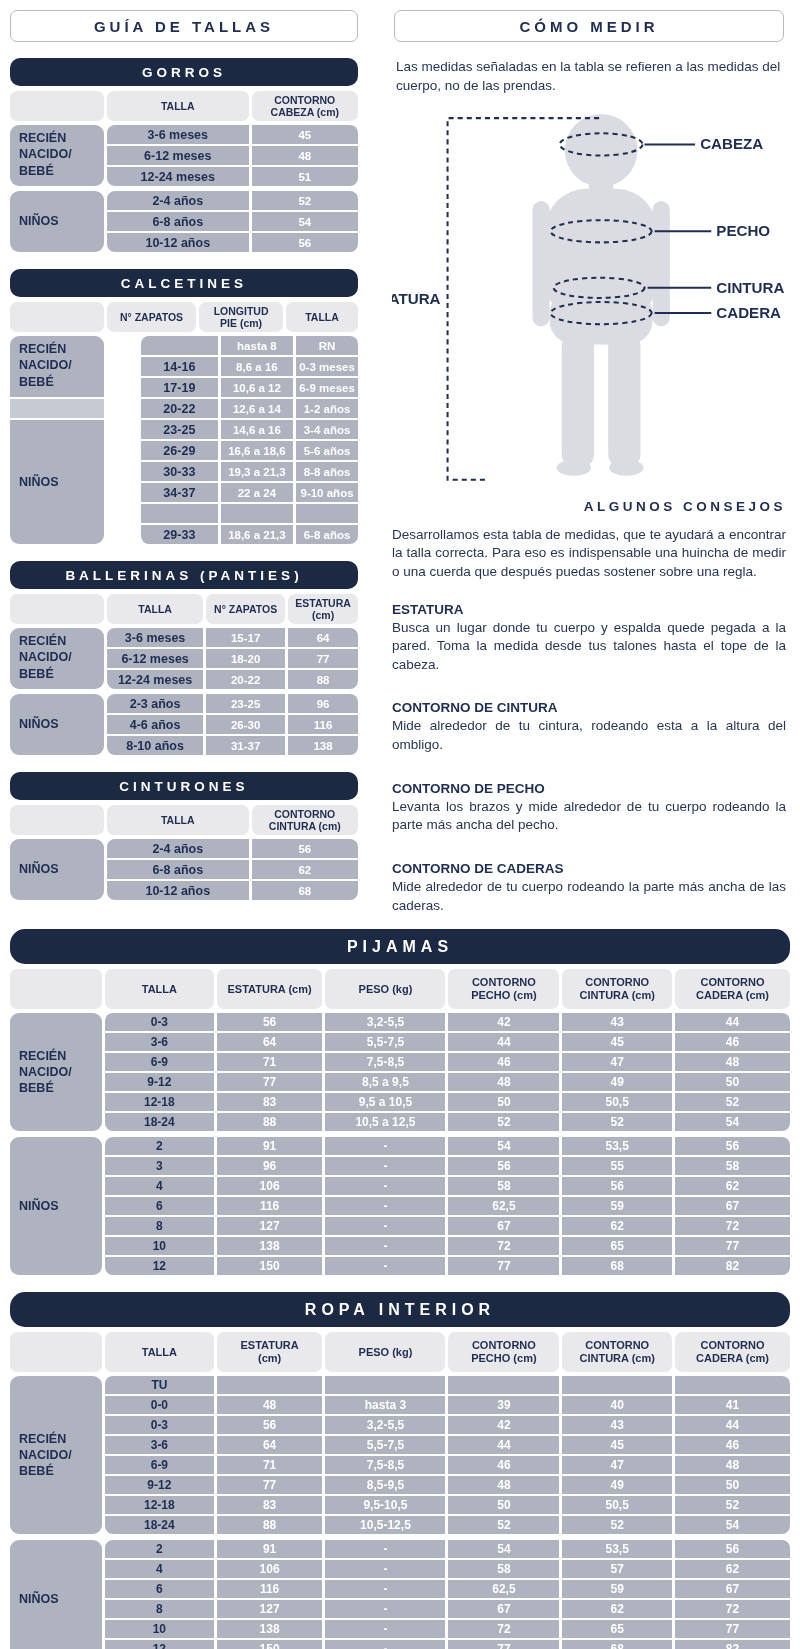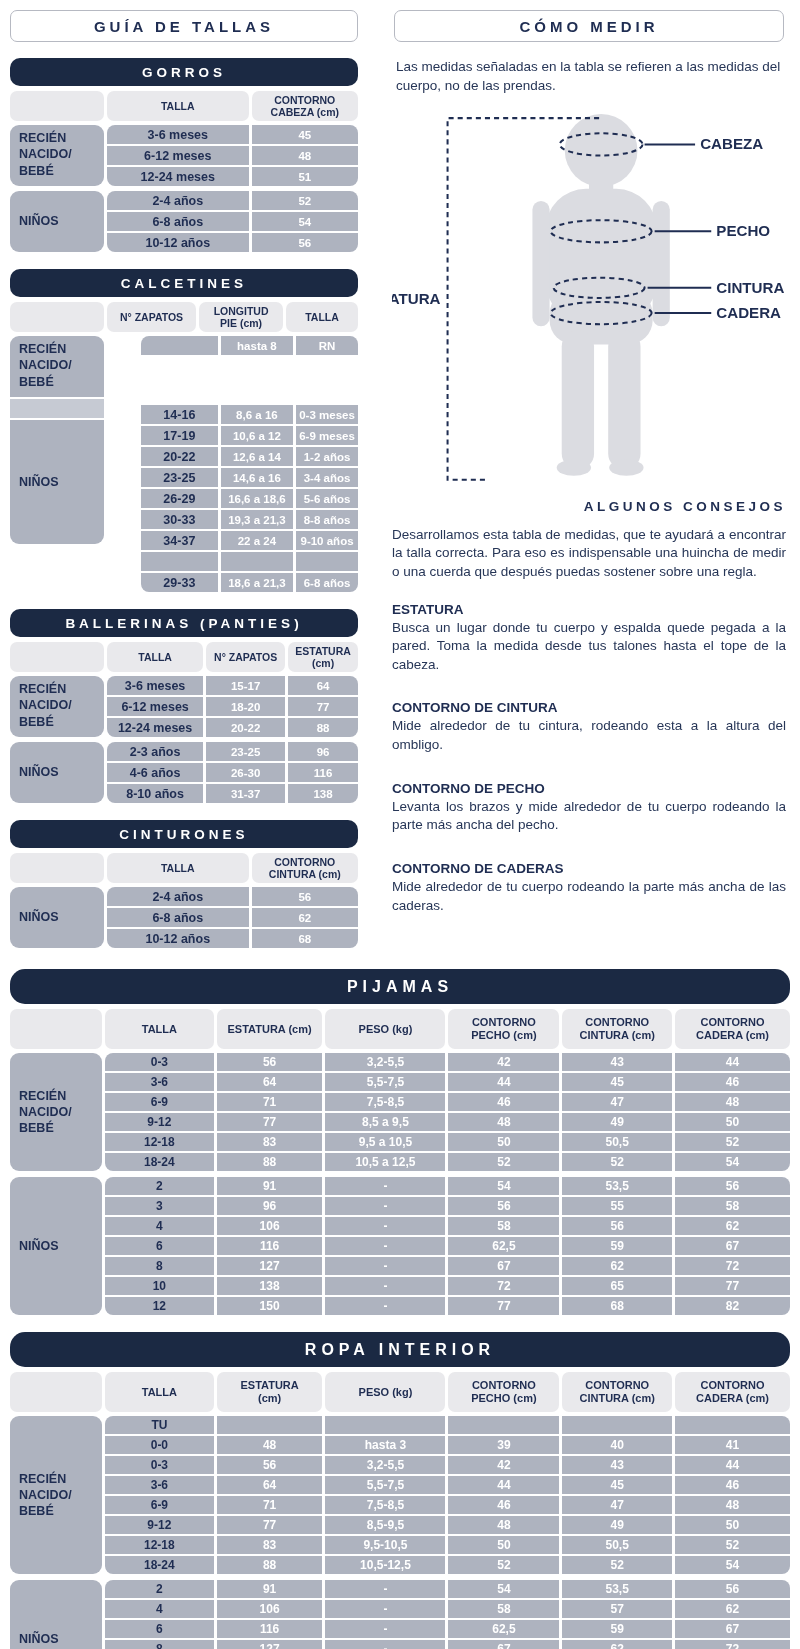--- a/index.html
+++ b/index.html
@@ -195,21 +195,21 @@
               <div class="seg divider" style="height: 19px;"></div>
               <div class="seg vcenter" style="height: 124px;">NIÑOS</div>
             </div>
             <div class="rowscol" style="gap: 2px; padding-left: 34px;">
               <div class="band">
                 <div class="row" style="grid-template-columns: 88fr 83fr 71fr;">
                   <div class="cell first"></div>
                   <div class="cell">hasta 8</div>
                   <div class="cell">RN</div>
                 </div>
-                <div class="row" style="grid-template-columns: 88fr 83fr 71fr; margin-top: 48px;">
+                <div class="row" style="grid-template-columns: 88fr 83fr 71fr;">
                   <div class="cell first">14-16</div>
                   <div class="cell">8,6 a 16</div>
                   <div class="cell">0-3 meses</div>
                 </div>
                 <div class="row" style="grid-template-columns: 88fr 83fr 71fr;">
                   <div class="cell first">17-19</div>
                   <div class="cell">10,6 a 12</div>
                   <div class="cell">6-9 meses</div>
                 </div>
                 <div class="row" style="grid-template-columns: 88fr 83fr 71fr;">
@@ -396,21 +396,21 @@
         <div class="tip-title">CONTORNO DE PECHO</div>
         <p class="tip-text">Levanta los brazos y mide alrededor de tu cuerpo rodeando la parte más ancha del pecho.</p>
       </div>
       <div class="tip spaced">
         <div class="tip-title">CONTORNO DE CADERAS</div>
         <p class="tip-text">Mide alrededor de tu cuerpo rodeando la parte más ancha de las caderas.</p>
       </div>
     </div>
   </div>
 
-  <section style="margin-top:4px;" class="size-table big">
+  <section style="margin-top:12px;" class="size-table big">
       <div class="tbar">PIJAMAS</div>
       <div class="thead" style="grid-template-columns: 92px 106fr 103fr 117fr 108fr 107fr 112fr;">
         <div class="chip"></div>
         <div class="chip">TALLA</div>
         <div class="chip">ESTATURA (cm)</div>
         <div class="chip">PESO (kg)</div>
         <div class="chip">CONTORNO
 PECHO (cm)</div>
         <div class="chip">CONTORNO
 CINTURA (cm)</div>

